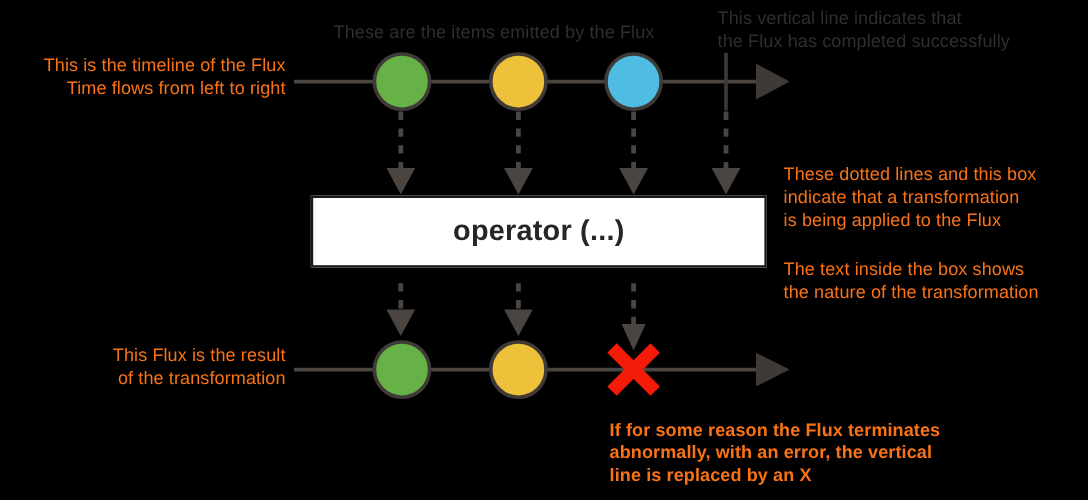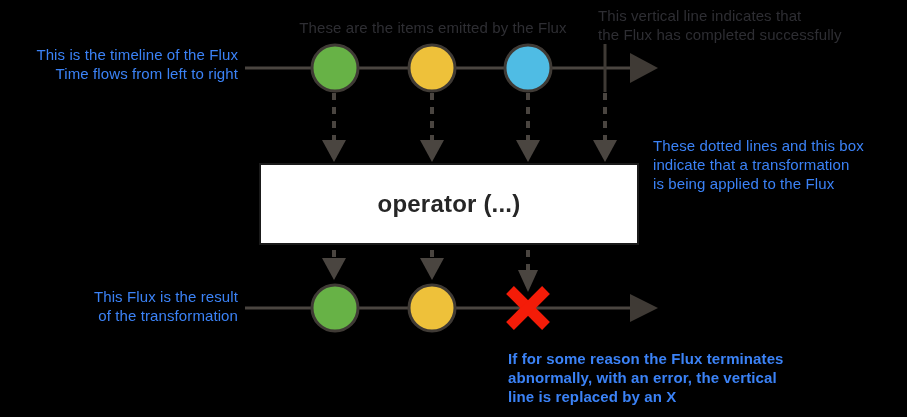--- a/index.html
+++ b/index.html
@@ -12,48 +12,47 @@
   }
   #diagram {
     position: relative;
     width: 907px;
     height: 417px;
     background: #000000;
     overflow: hidden;
   }
   .anno {
     position: absolute;
-    color: #3b82f6;
+    color: #f97316;
     font-size: 15px;
     line-height: 19px;
     white-space: pre-line;
     letter-spacing: 0.1px;
   }
   .anno-gray {
     color: #2e2e33;
   }
   .anno-c {
-    text-align: center;
   }
   .anno-r {
     text-align: right;
   }
   svg.layer {
     position: absolute;
     left: 0;
     top: 0;
     width: 907px;
     height: 417px;
   }
   .op-box {
     position: absolute;
     left: 259px;
     top: 163px;
     width: 380px;
-    height: 82px;
+    height: 60px;
     background: #ffffff;
     border: 2px solid #1a1a1a;
     box-sizing: border-box;
     display: flex;
     align-items: center;
     justify-content: center;
   }
   .op-label {
     font-size: 24px;
     font-weight: bold;
@@ -136,20 +135,22 @@
 
   <div class="anno anno-gray anno-c" style="left:278px; top:18px; width:310px;">These are the items emitted by the Flux</div>
 
   <div class="anno anno-gray" style="left:598px; top:6px; width:305px;">This vertical line indicates that
 the Flux has completed successfully</div>
 
   <div class="anno" style="left:653px; top:136px; width:250px;">These dotted lines and this box
 indicate that a transformation
 is being applied to the Flux</div>
 
+  <div class="anno" style="left:653px; top:215px; width:250px;">The text inside the box shows
+the nature of the transformation</div>
 
   <div class="anno anno-r" style="left:20px; top:287px; width:218px;">This Flux is the result
 of the transformation</div>
 
   <div class="anno" style="left:508px; top:349px; width:330px;font-weight:bold;">If for some reason the Flux terminates
 abnormally, with an error, the vertical
 line is replaced by an X</div>
 
 </div>
 

